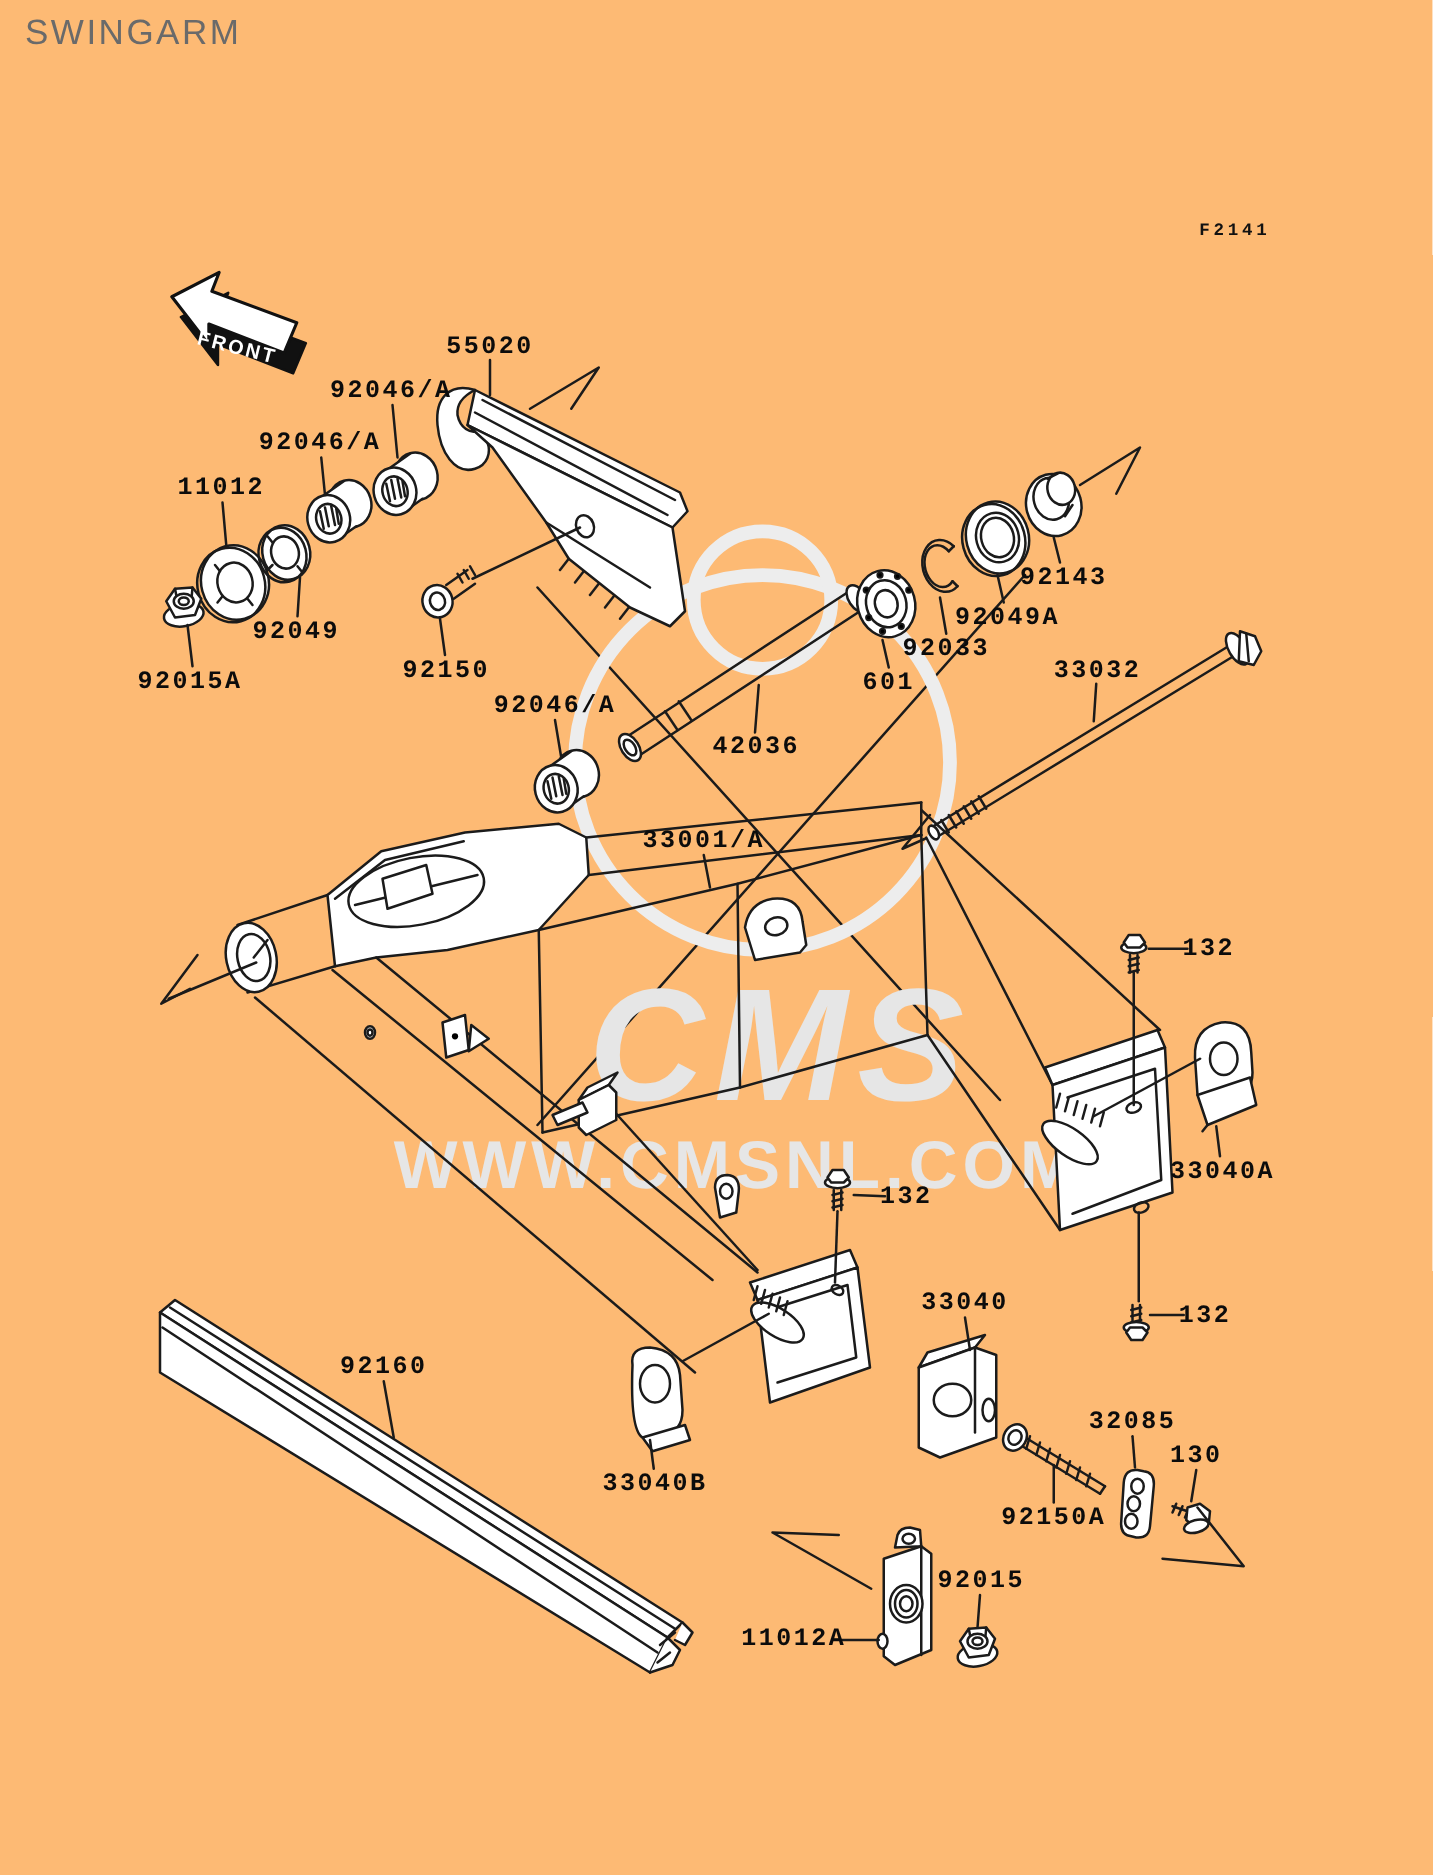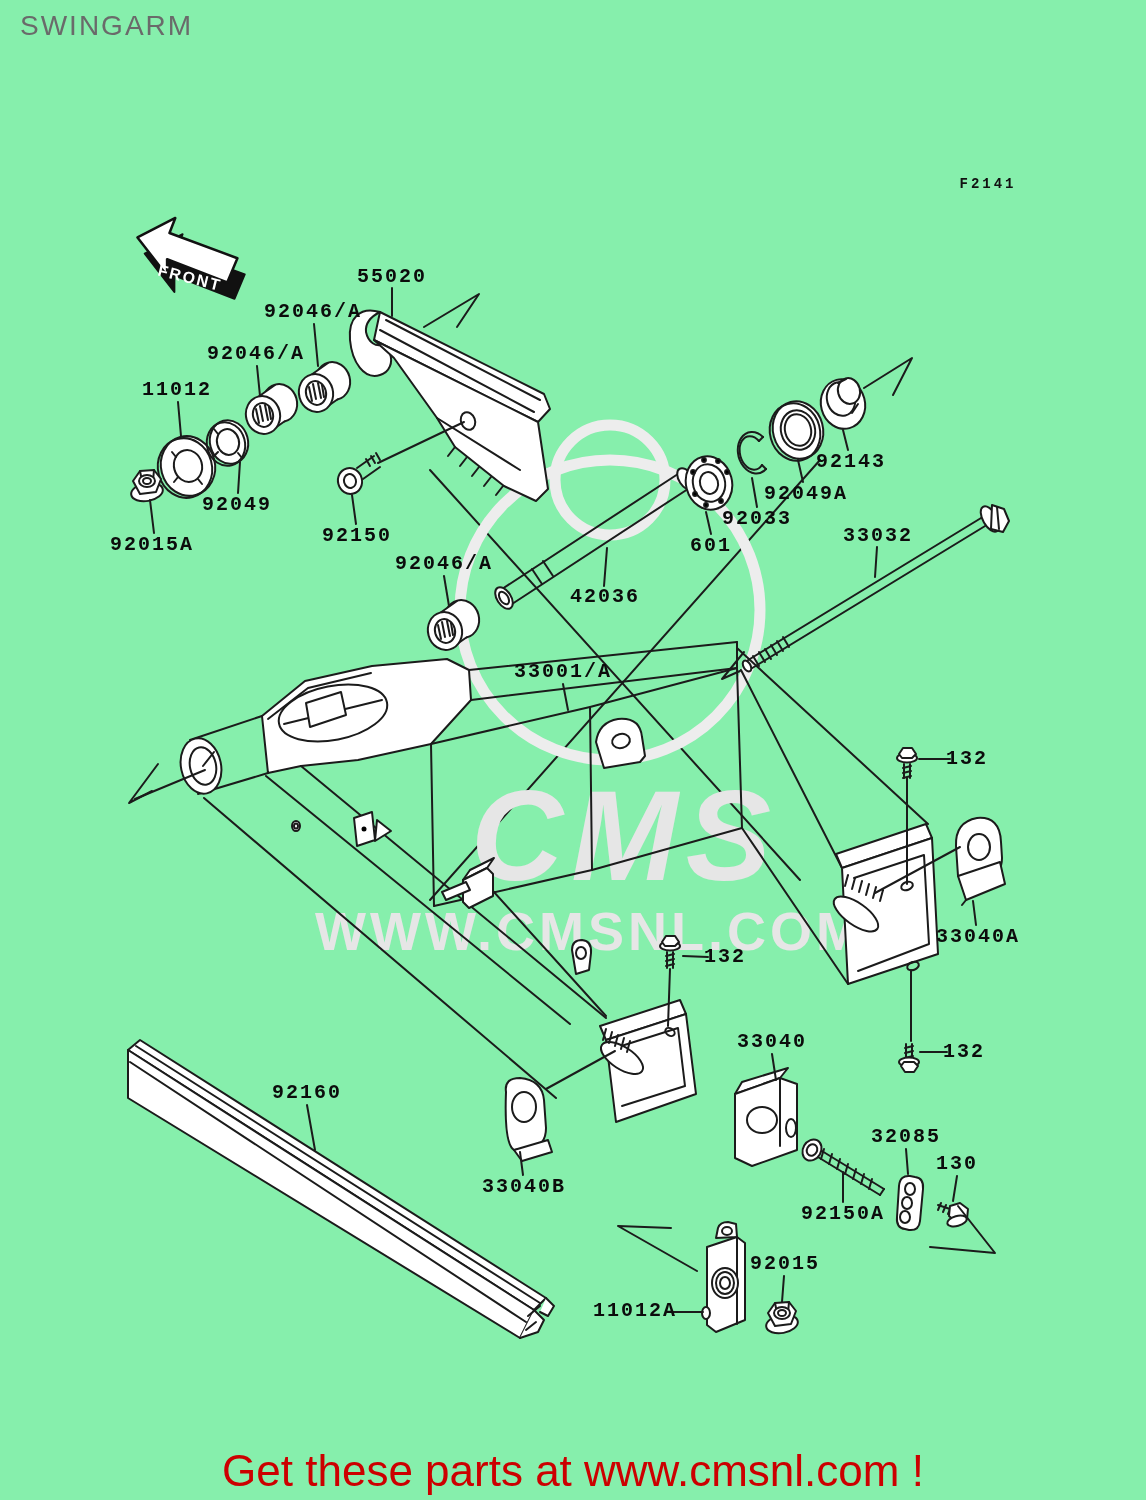--- a/index.html
+++ b/index.html
@@ -1,16 +1,16 @@
 <!DOCTYPE html>
 <html><head>
 <meta charset="utf-8">
 <style>
   html,body{margin:0;padding:0;background:#ffffff;}
-  .page{position:relative;width:1146px;height:1500px;background:#86efac;overflow:hidden;
+  .page{position:relative;width:1146px;height:1500px;background:#fdba74;overflow:hidden;
         font-family:"Liberation Sans",sans-serif;}
   .title{position:absolute;left:20px;top:10px;font-size:28px;letter-spacing:2px;color:#6a6a6a;}
   .footer{position:absolute;left:0;right:0;top:1446px;text-align:center;
           font-size:44px;color:#cc0000;font-family:"Liberation Sans",sans-serif;}
   svg{position:absolute;left:0;top:0;}
   
   .ln path,.ln ellipse,.ln line,.ln polyline,.ln polygon,.ln rect{
      stroke:#1b1b1b;stroke-width:2;fill:none;stroke-linecap:round;stroke-linejoin:round;}
   .ln .fw{fill:#ffffff;}
   .leader{stroke:#1b1b1b;stroke-width:1.5;}
@@ -477,14 +477,13 @@
         <text x="957" y="1164" class="plabel">130</text>
         <line x1="843" y1="1202" x2="843" y2="1172" class="leader"></line>
         <text x="843" y="1214" class="plabel">92150A</text>
         <line x1="784" y1="1276" x2="782" y2="1302" class="leader"></line>
         <text x="785" y="1264" class="plabel">92015</text>
         <line x1="667" y1="1312" x2="703" y2="1312" class="leader"></line>
         <text x="635" y="1311" class="plabel">11012A</text>
       </g>
   </svg>
 
-  <div class="footer" style="color: rgb(204, 0, 0);">Get these parts at www.cmsnl.com !</div>
 </div>
 
 </body></html>

